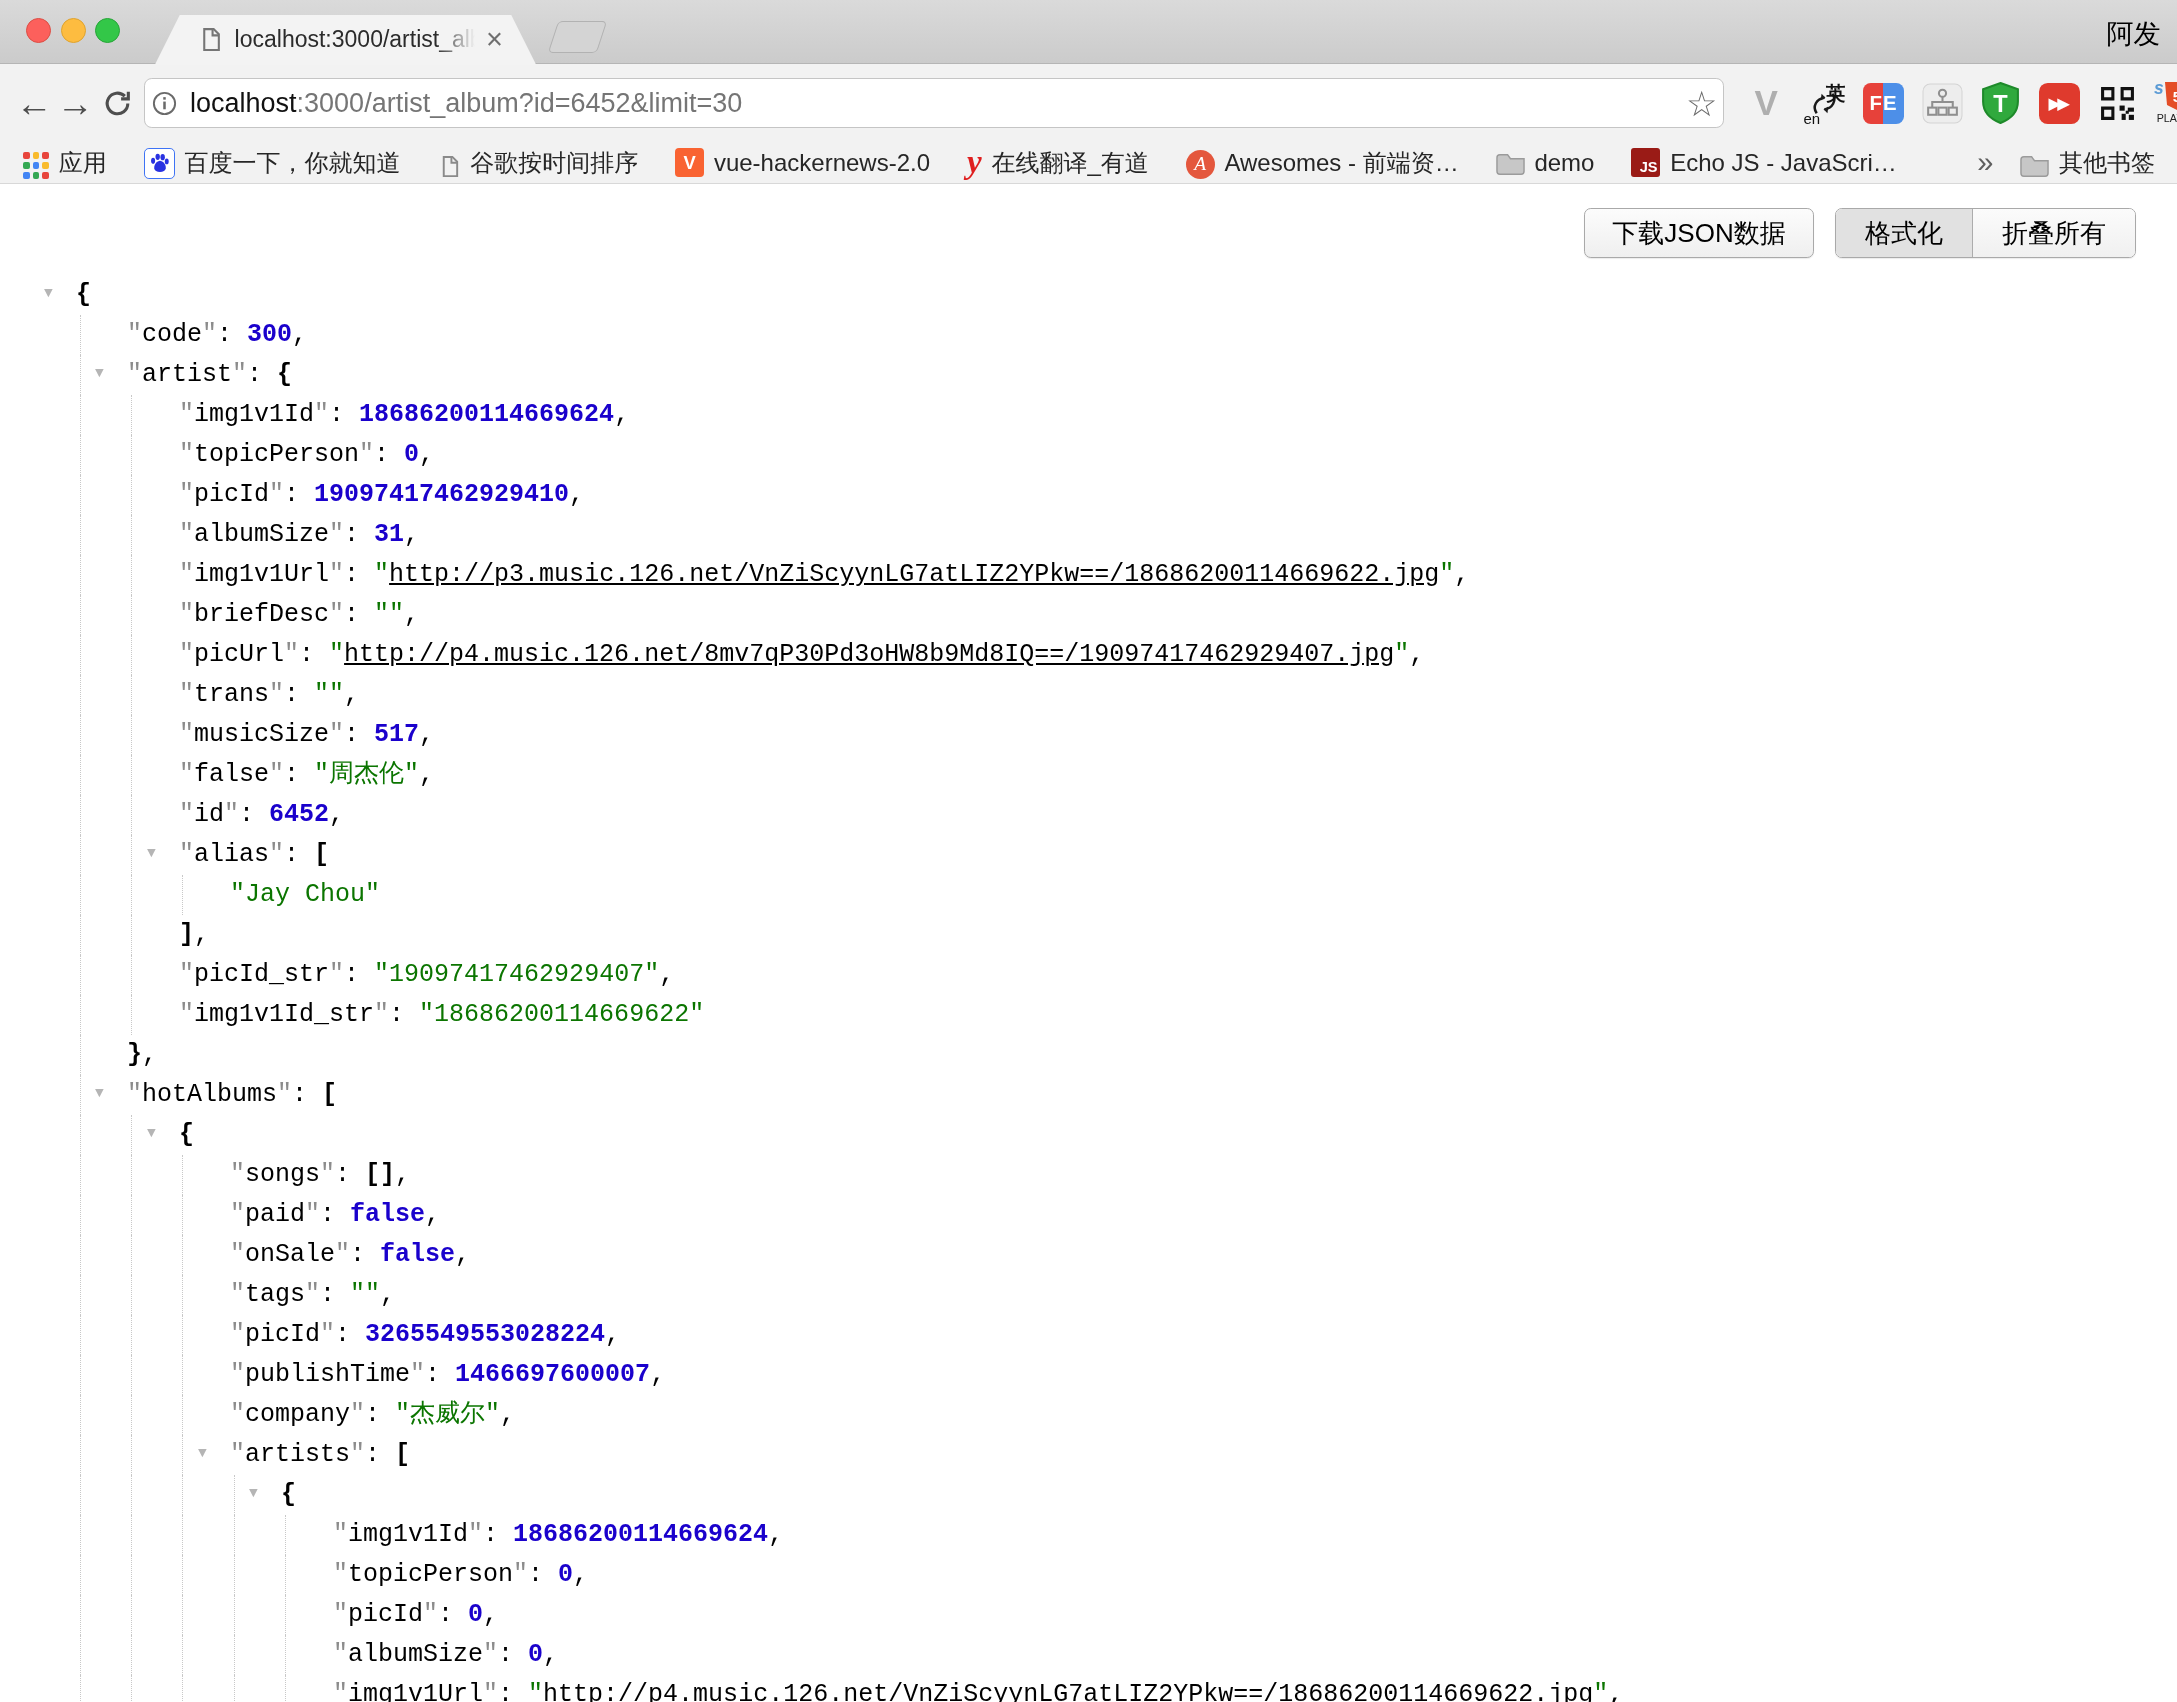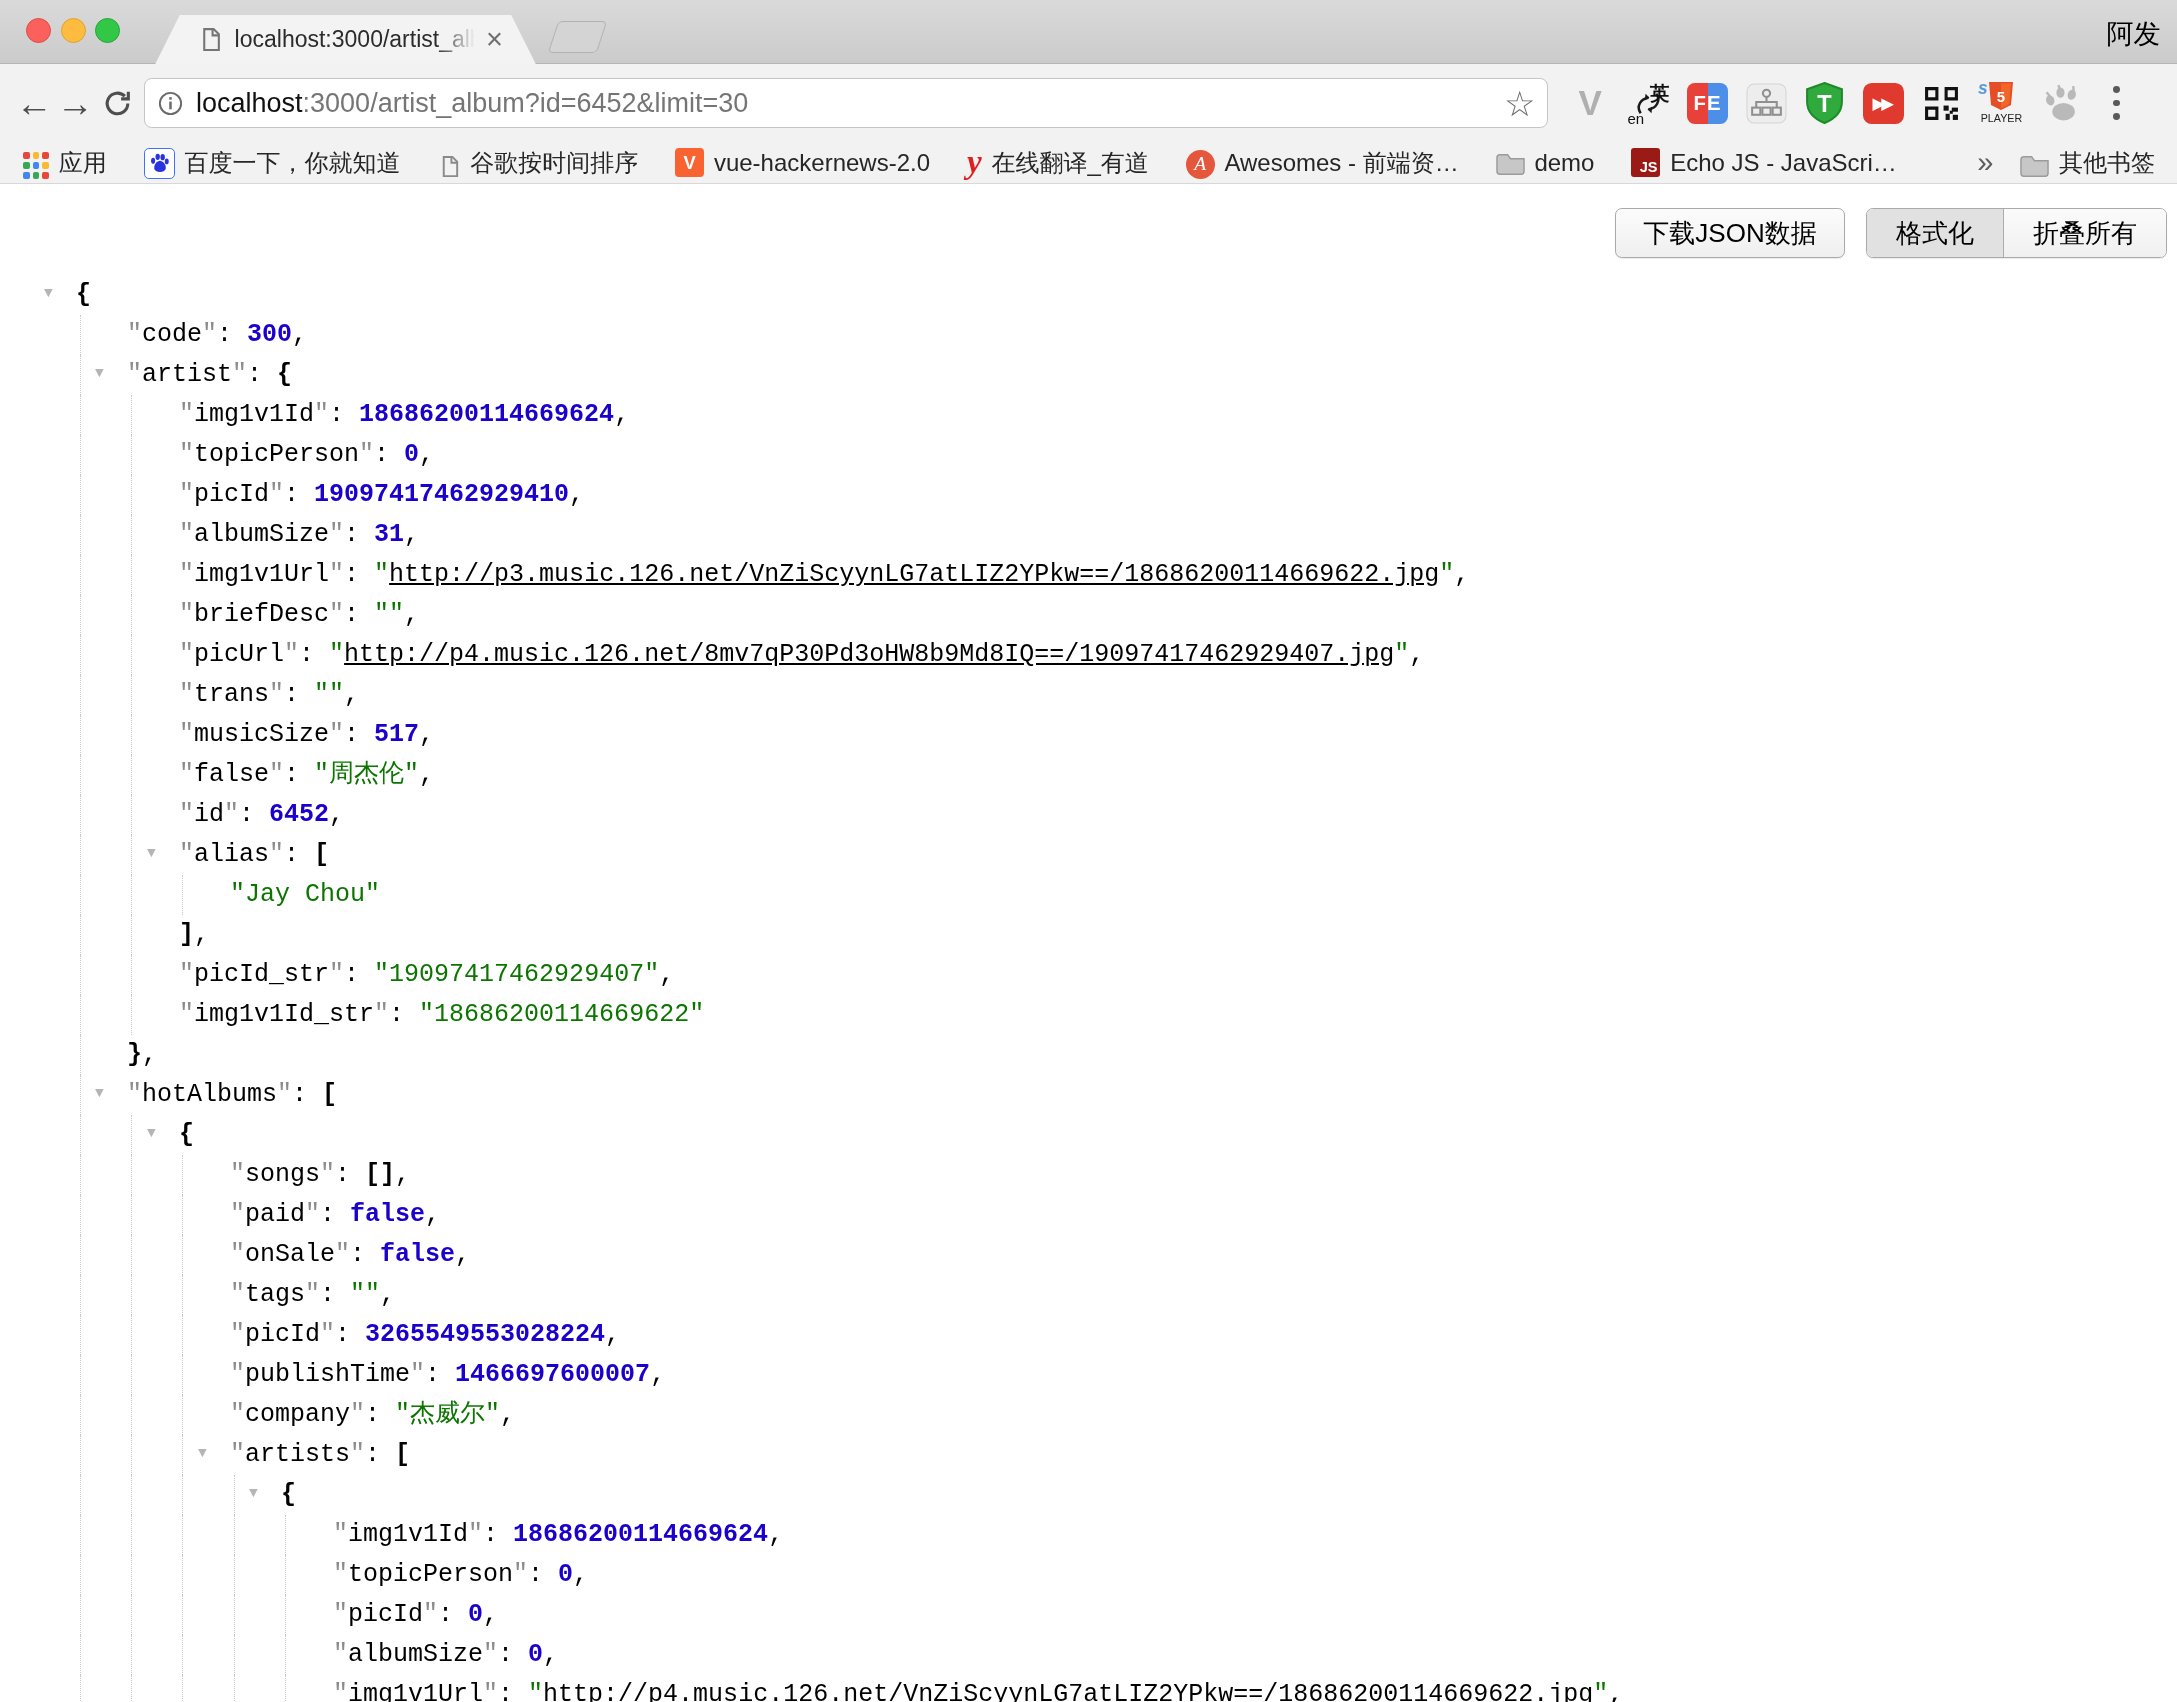--- a/index.html
+++ b/index.html
@@ -25,22 +25,22 @@
   .favicon { margin-right:11.6px; flex:none; }
   .newtab { position:absolute; left:553px; top:21.3px; width:49px; height:32px;
             background:#D4D4D4; border:1.9px solid #B2B2B2; border-radius:4.9px;
             transform:skewX(-18deg); }
   .profile { position:absolute; right:17.5px; top:15.5px; font-size:27px; color:#000; }
 
   
   .toolbar { height:78px; background:#F2F2F2; display:flex; align-items:center; padding:0 13.6px; }
   .navbtn { width:41px; text-align:center; font-size:37px; color:#4E4E4E; flex:none; line-height:1; }
   .reload { width:43px; display:flex; justify-content:center; flex:none; }
-  .addressbar { width:1404px; height:50px; background:#fff; border:1.9px solid #C5C5C5;
-                border-radius:7.8px; display:flex; align-items:center; padding:0 12px;
+  .addressbar { width:1580px; height:50px; background:#fff; border:1.9px solid #C5C5C5;
+                border-radius:7.8px; display:flex; align-items:center; padding:0 6px;
                 margin-left:5.8px; flex:none; }
   .url { font-size:27px; margin-left:11.6px; white-space:nowrap; }
   .url .host { color:#111; }
   .url .rest { color:#757575; }
   .ab-spacer { flex:1; }
   .star { font-size:35px; color:#6B6B6B; line-height:1; }
   .extrow { display:flex; align-items:center; gap:13.6px; margin-left:19.4px; }
   .ext { width:45px; height:47px; display:flex; align-items:center; justify-content:center;
          position:relative; flex:none; }
   .vueV { font-weight:bold; font-size:35px; color:#AFAFAF; }
@@ -83,21 +83,21 @@
          display:flex; align-items:center; justify-content:center; }
   .jsBox { width:29px; height:29px; background:#9A1B16; border-radius:2.9px; color:#fff;
            font-weight:bold; font-size:14.6px; display:flex; align-items:flex-end;
            justify-content:flex-end; padding:1.9px 2.9px; }
   .bk-right { margin-left:auto; display:flex; align-items:center; gap:27px; }
   .chev { font-size:29px; color:#5F5F5F; }
 
   
   .content { height:1519px; overflow:hidden; background:#fff; padding-top:23px; }
   .actions { display:flex; justify-content:flex-end; align-items:center;
-             padding-right:11px; gap:21.3px; height:52px; }
+             padding-right:42px; gap:21.3px; height:52px; }
   .pbtn { height:50px; padding:0 27px; font-size:26px; color:#000;
           background:linear-gradient(#FCFCFC,#EFEFEF); border:1.9px solid #A9A9A9;
           border-radius:6.8px; display:flex; align-items:center;
           box-shadow:0 1px 1px rgba(0,0,0,.08); }
   .pgroup { display:flex; border:1.9px solid #A9A9A9; border-radius:6.8px; overflow:hidden;
             box-shadow:0 1px 1px rgba(0,0,0,.08); height:50px; }
   .pseg { padding:0 29px; font-size:26px; display:flex; align-items:center; color:#000; }
   .pseg.active { background:#E1E1E1; border-right:1.9px solid #ACACAC; }
   .pseg.plain  { background:linear-gradient(#FBFBFB,#F0F0F0); }
 

